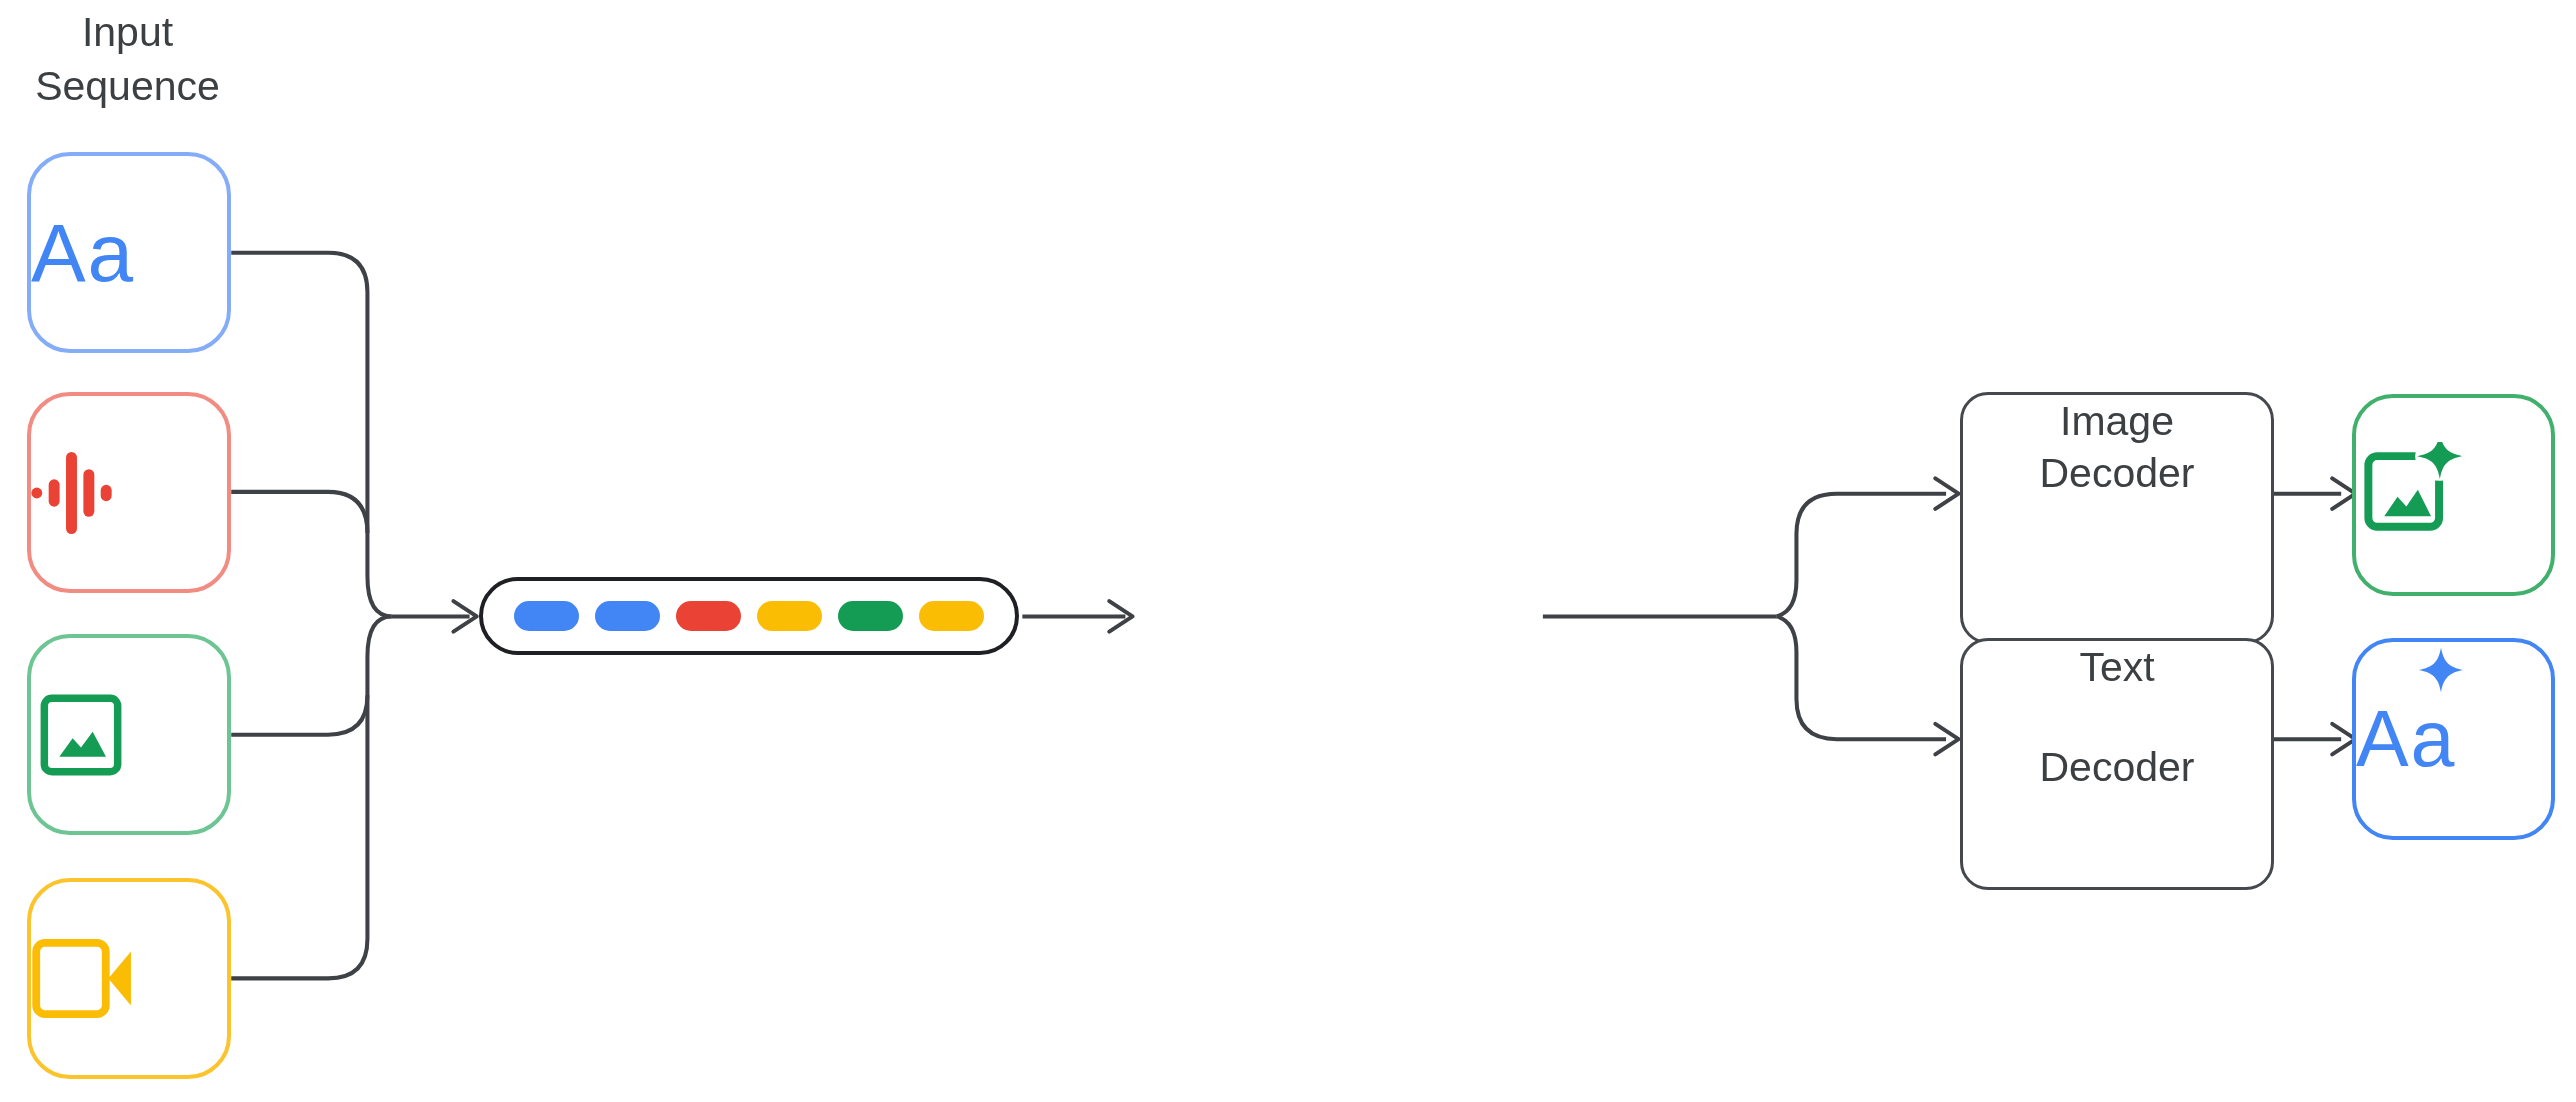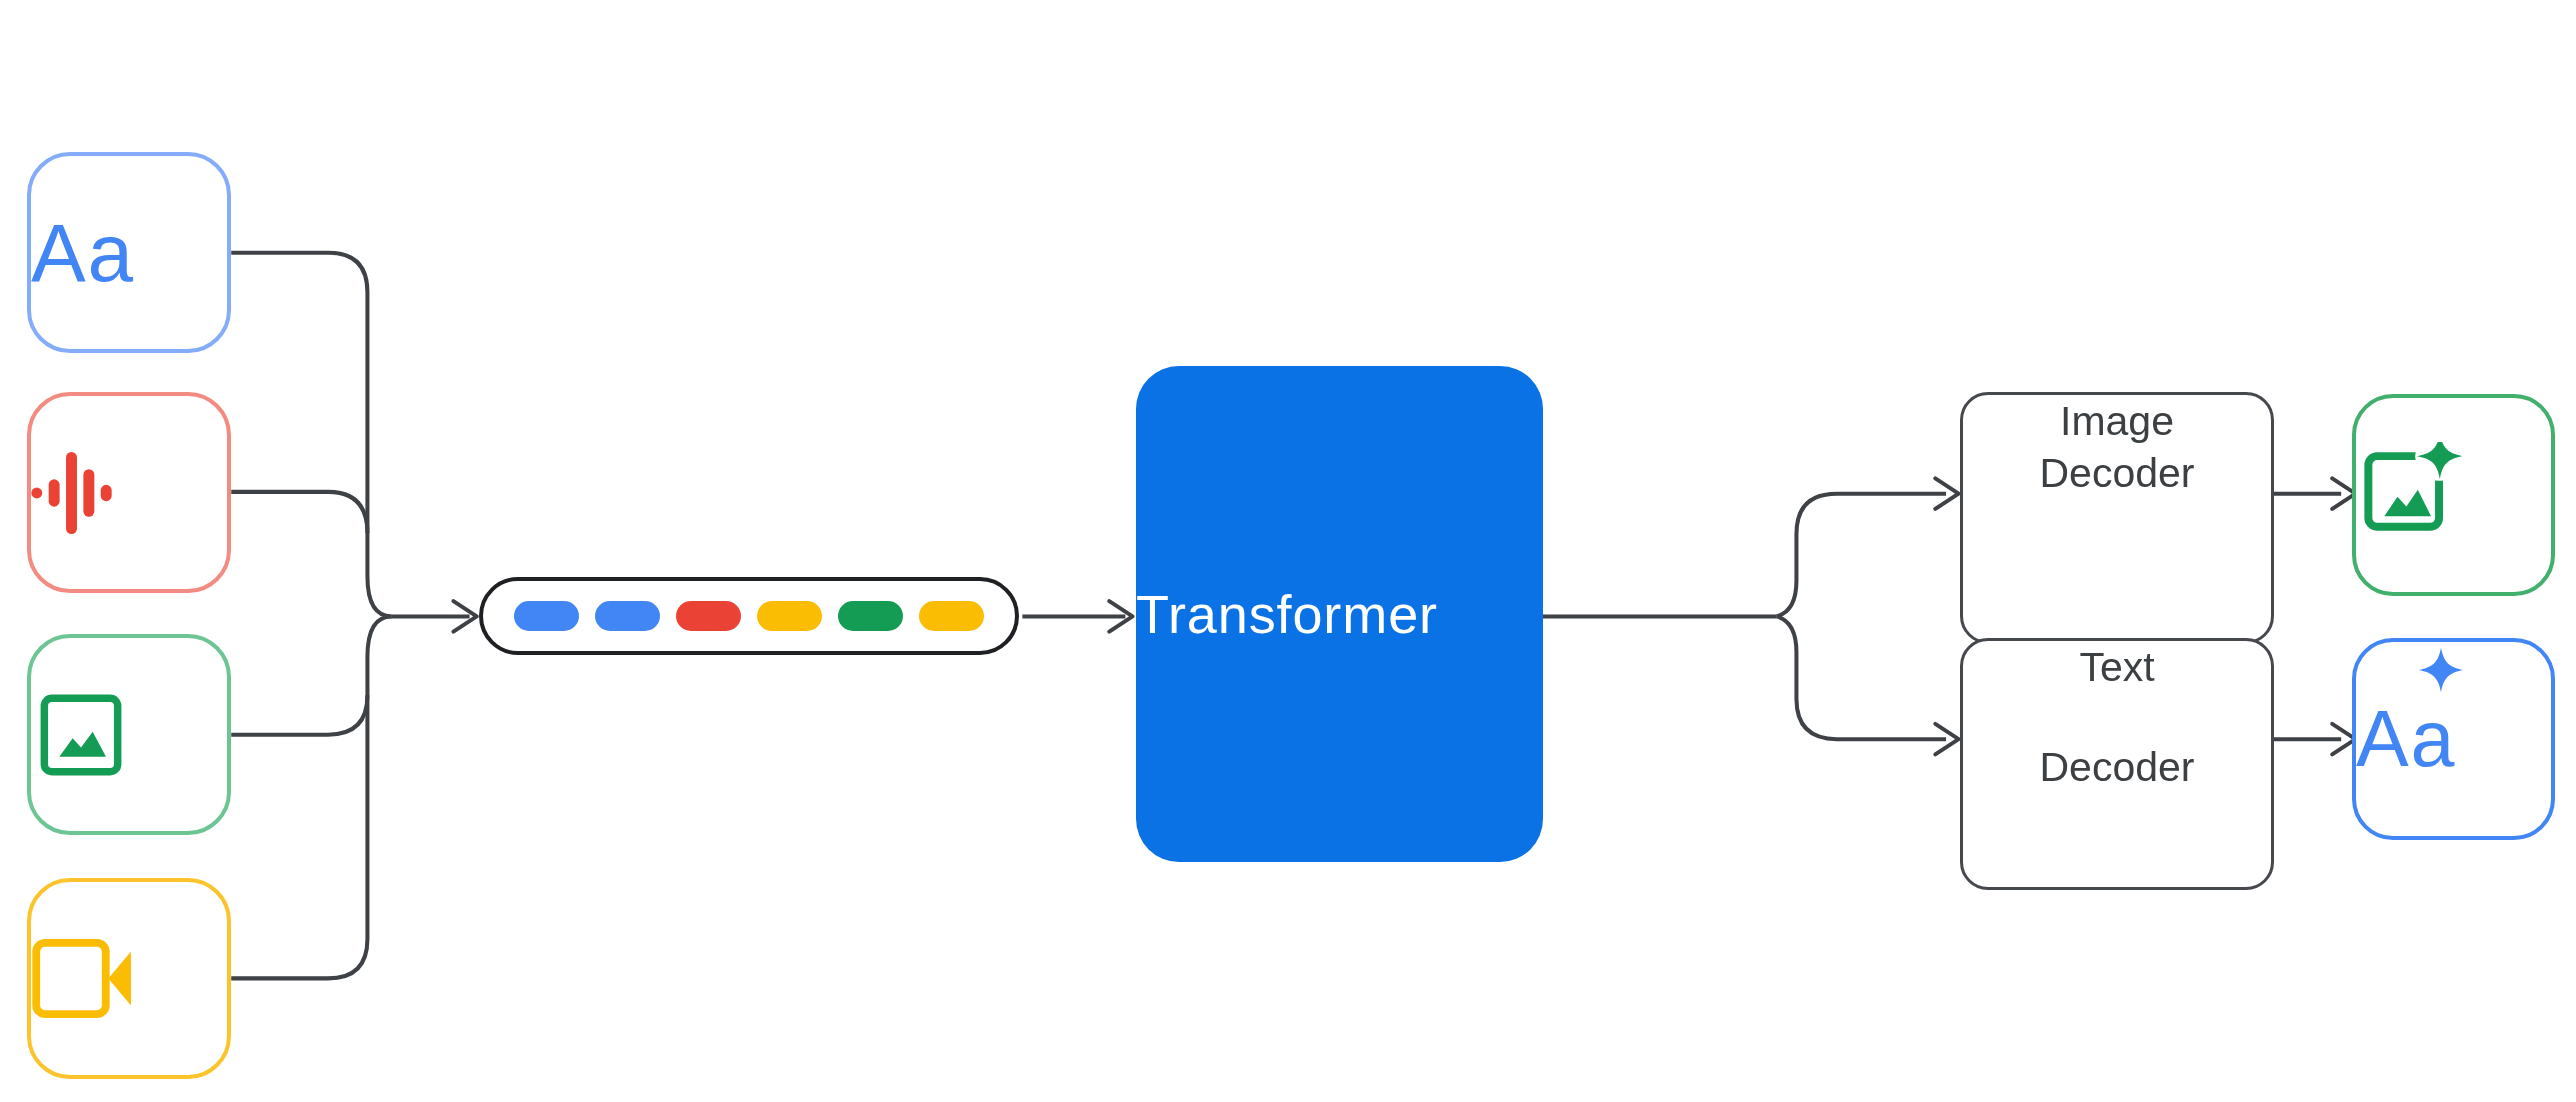--- a/index.html
+++ b/index.html
@@ -82,20 +82,21 @@
     <path class="wire" d="M 1983 688 Q 2005 694 2005 728 V 780 Q 2005 825 2050 825 H 2172"></path>
     <path class="arrow" d="M 2160 534 L 2186 551 L 2160 568"></path>
     <path class="arrow" d="M 2160 808 L 2186 825 L 2160 842"></path>
 
     <path class="wire" d="M 2538 551 H 2613"></path>
     <path class="wire" d="M 2538 825 H 2613"></path>
     <path class="arrow" d="M 2603 534 L 2629 551 L 2603 568"></path>
     <path class="arrow" d="M 2603 808 L 2629 825 L 2603 842"></path>
   </svg>
 
+  <div class="seq-label">Input Sequence</div>
 
   <div class="node in-box text">
     <span class="aa-glyph">Aa</span>
   </div>
 
   <div class="node in-box audio">
     <svg width="81" height="84" viewBox="0 0 88 92">
       <rect x="0" y="40" width="12" height="12" rx="6" style="fill:var(--c-red)"></rect>
       <rect x="19" y="31" width="12" height="30" rx="6" style="fill:var(--c-red)"></rect>
       <rect x="38" y="1" width="12" height="90" rx="6" style="fill:var(--c-red)"></rect>
@@ -120,23 +121,20 @@
 
   <div class="node pill" id="token-pill">
       <span class="token" style="background: var(--c-blue);"></span>
       <span class="token" style="background: var(--c-blue);"></span>
       <span class="token" style="background: var(--c-red);"></span>
       <span class="token" style="background: var(--c-yellow);"></span>
       <span class="token" style="background: var(--c-green);"></span>
       <span class="token" style="background: var(--c-yellow);"></span>
     </div>
 
-  <div class="node transformer">
-    <span class="transformer-label">Transformer</span>
-  </div>
 
   <div class="node decoder image-decoder">
     <span>Image</span>
     <span>Decoder</span>
   </div>
   <div class="node decoder text-decoder">
     <span>Text</span>
     <span>Decoder</span>
   </div>
 

